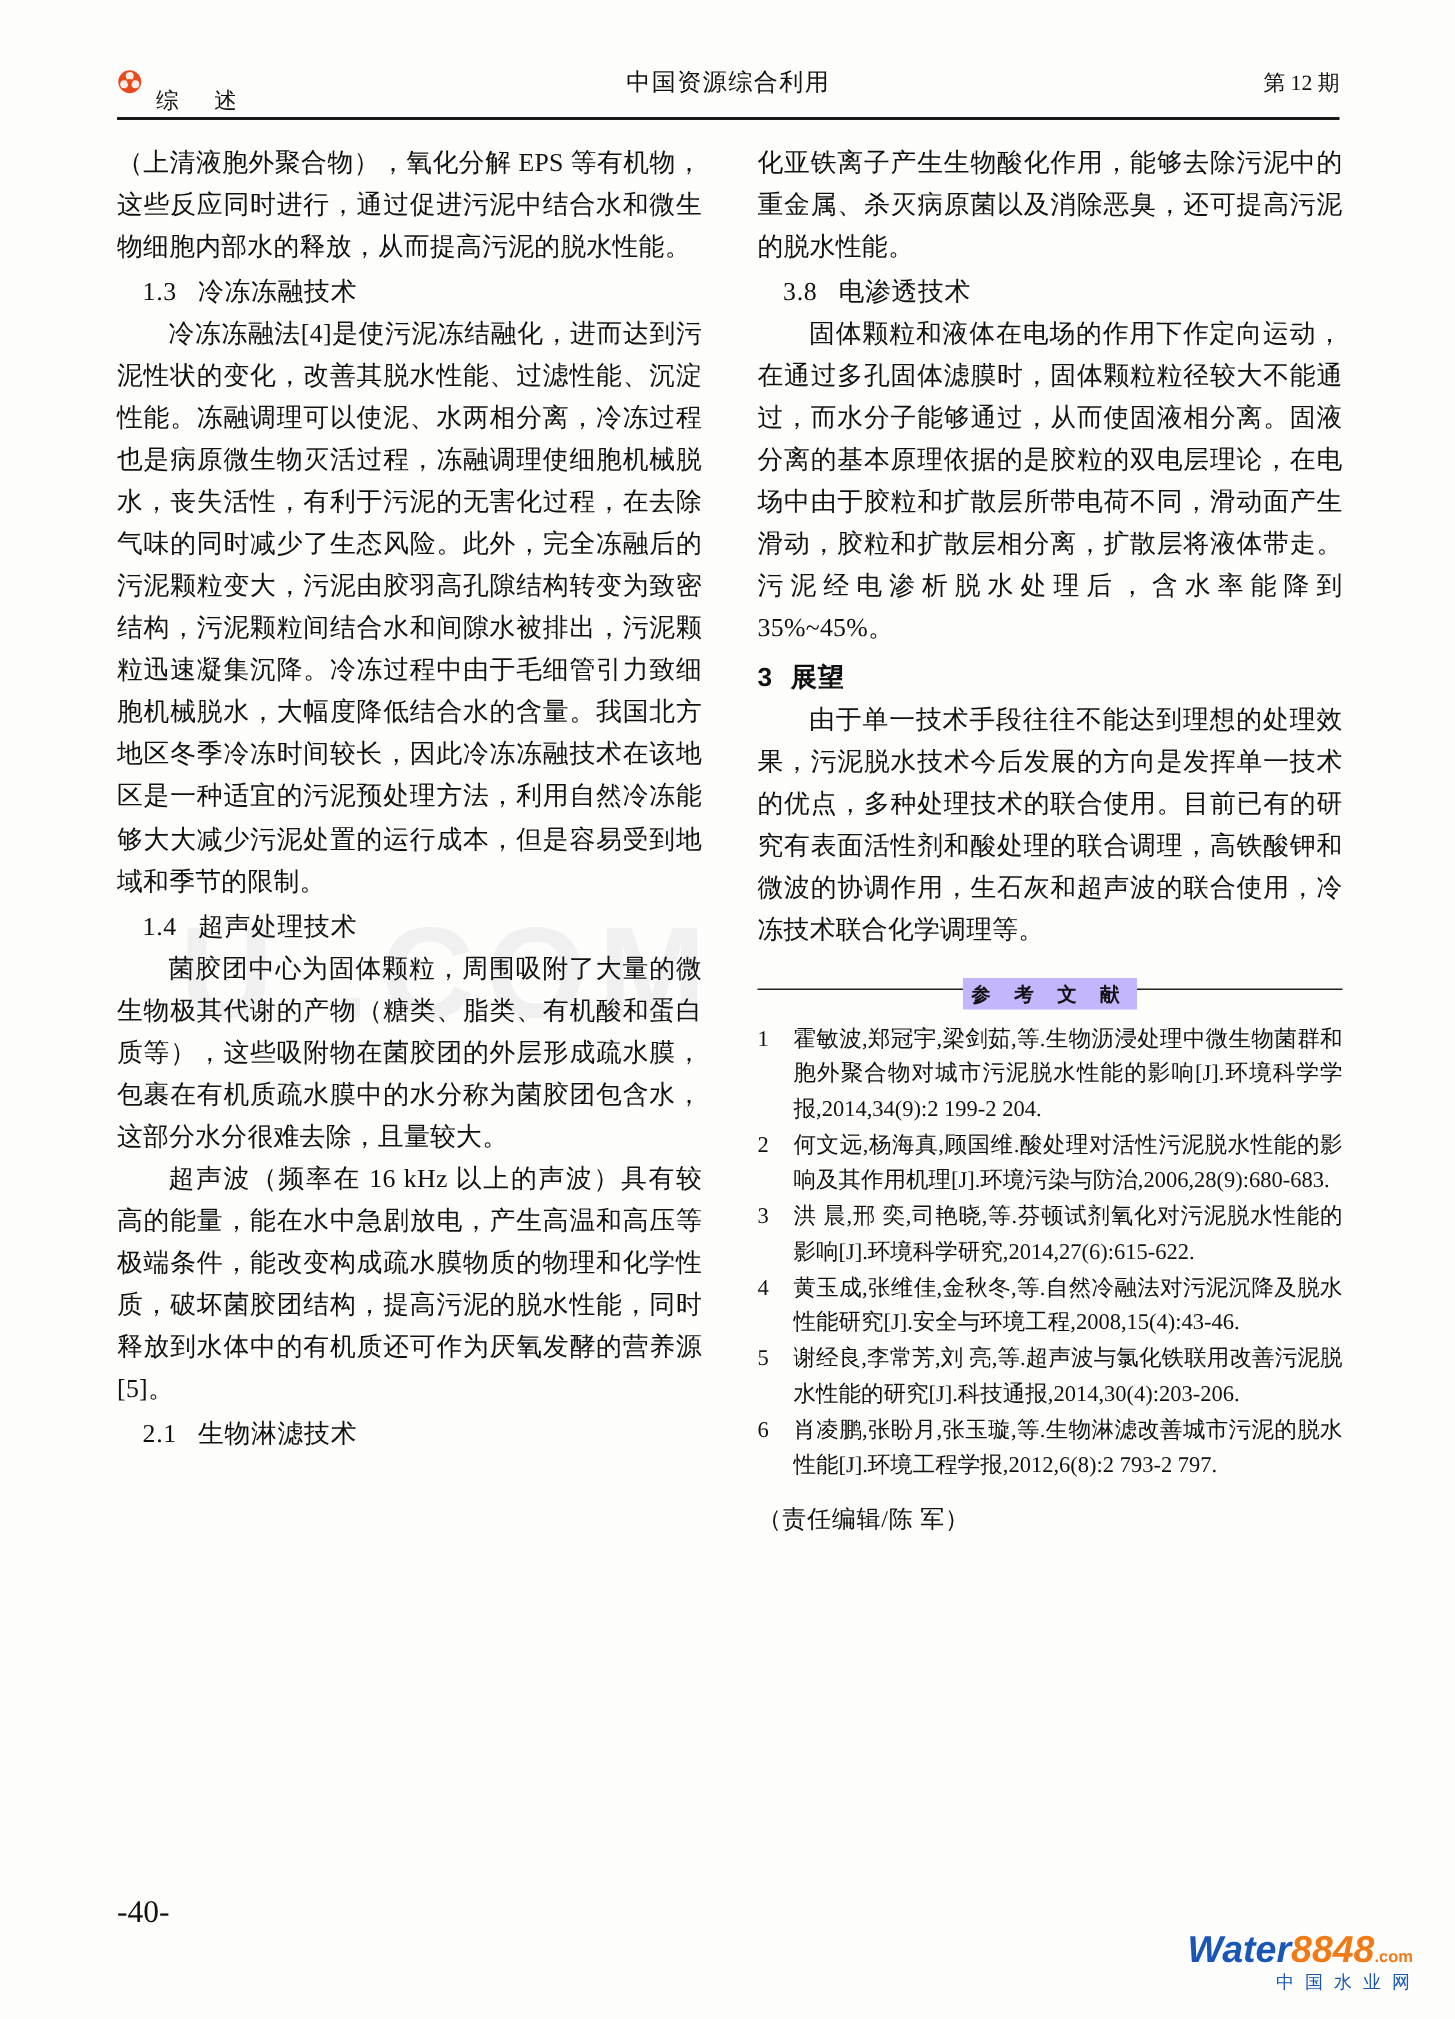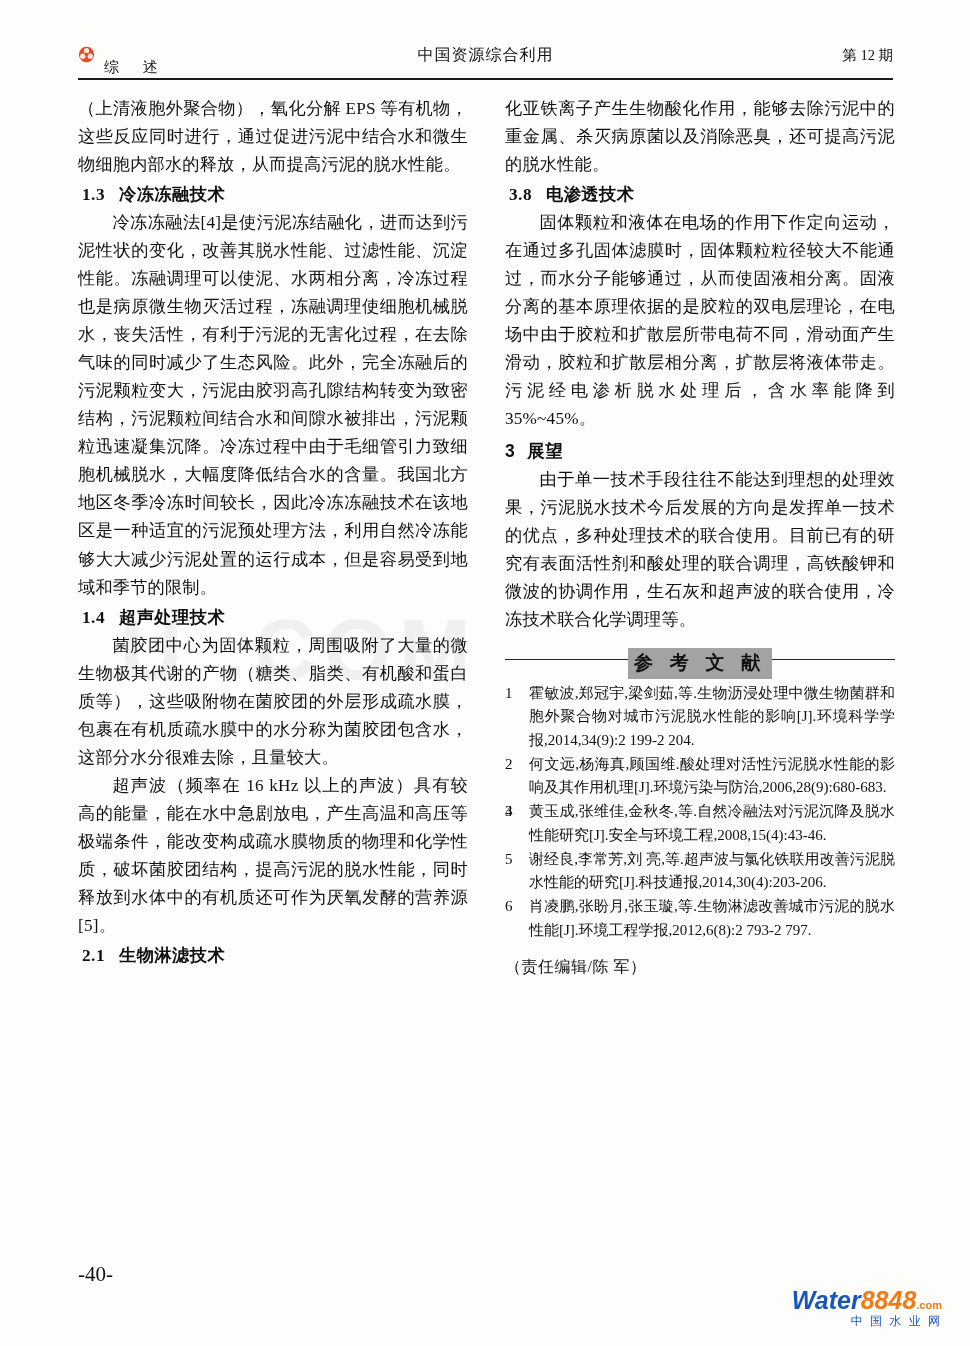--- a/index.html
+++ b/index.html
@@ -108,46 +108,46 @@
   p.body.noindent { text-indent: 0; }
 
   h2.sec {
     margin: 4px 0 0 0;
     font-size: 17.5px;
     font-weight: bold;
     font-family: "Liberation Sans", sans-serif;
     letter-spacing: 0.5px;
   }
   h3.sub {
-    margin: 2px 0 0 4px;
+    margin: 2px 0 0 17px;
     font-size: 17.2px;
-    font-weight: bold;
+    font-weight: normal;
     font-family: "Liberation Serif", serif;
     letter-spacing: 0.5px;
   }
   h3.sub .num { margin-right: 14px; }
   h2.sec .num { margin-right: 12px; }
 
   
   .ref-title-wrap {
     margin-top: 14px;
     position: relative;
     height: 26px;
     text-align: center;
   }
   .ref-title {
-    font-size: 19px;
+    font-size: 13px;
     letter-spacing: 6px;
-    font-family: Liberation Serif, serif;
+    font-family: Liberation Sans, sans-serif;
     font-weight: bold;
     display: inline-block;
     padding: 0 6px;
     position: relative;
     z-index: 2;
-    background: #a3a3a3;
+    background: #c4b5fd;
   }
   .ref-rule {
     position: absolute;
     left: 0;
     right: 0;
     top: 11px;
     height: 1px;
     background: #222;
     z-index: 1;
   }
@@ -274,20 +274,21 @@
       <div class="refitem">
         <span class="rnum">1</span>
         <span>霍敏波,郑冠宇,梁剑茹,等.生物沥浸处理中微生物菌群和胞外聚合物对城市污泥脱水性能的影响[J].环境科学学报,2014,34(9):2 199-2 204.</span>
       </div>
       <div class="refitem">
         <span class="rnum">2</span>
         <span>何文远,杨海真,顾国维.酸处理对活性污泥脱水性能的影响及其作用机理[J].环境污染与防治,2006,28(9):680-683.</span>
       </div>
       <div class="refitem">
         <span class="rnum">3</span>
+        <span>洪  晨,邢  奕,司艳晓,等.芬顿试剂氧化对污泥脱水性能的影响[J].环境科学研究,2014,27(6):615-622.</span>
       </div>
       <div class="refitem">
         <span class="rnum">4</span>
         <span>黄玉成,张维佳,金秋冬,等.自然冷融法对污泥沉降及脱水性能研究[J].安全与环境工程,2008,15(4):43-46.</span>
       </div>
       <div class="refitem">
         <span class="rnum">5</span>
         <span>谢经良,李常芳,刘  亮,等.超声波与氯化铁联用改善污泥脱水性能的研究[J].科技通报,2014,30(4):203-206.</span>
       </div>
       <div class="refitem">

